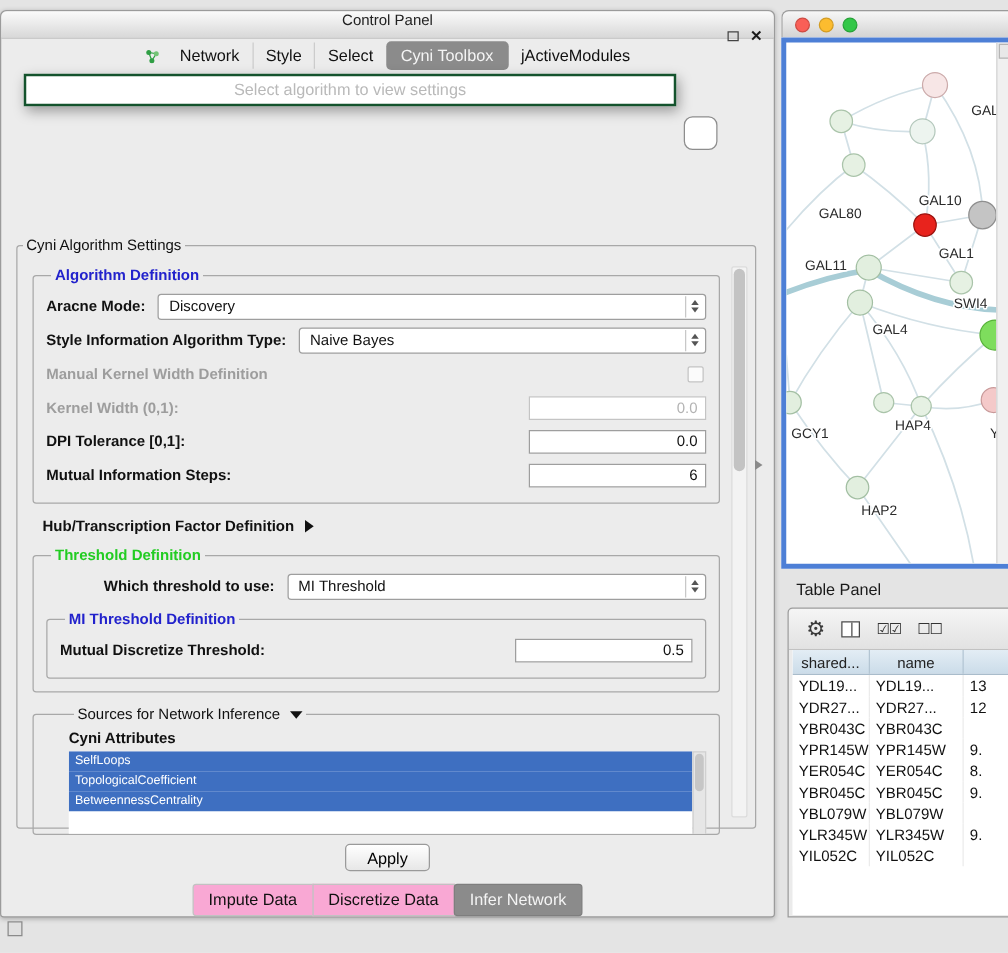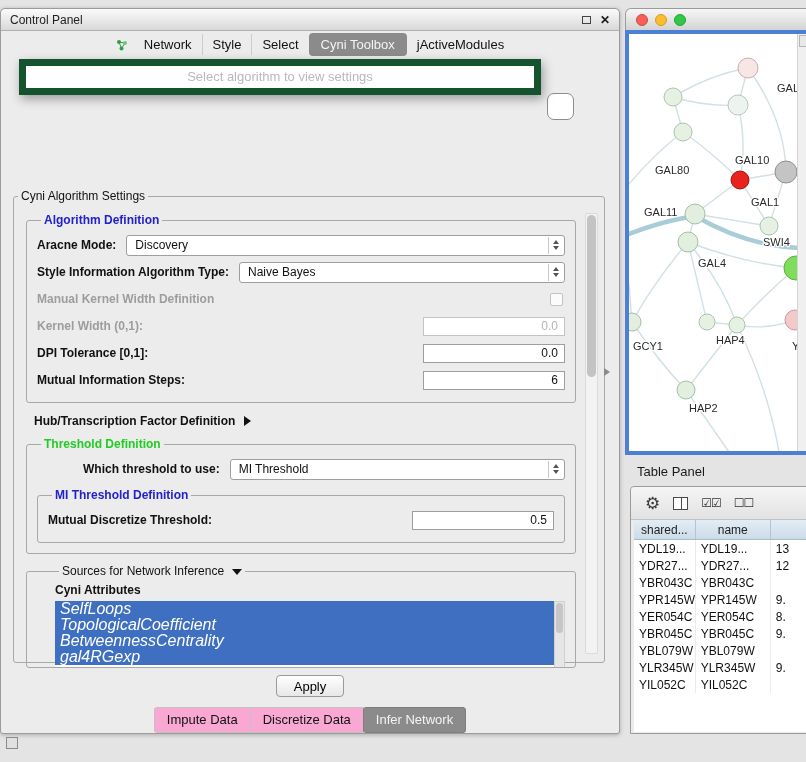--- a/index.html
+++ b/index.html
@@ -4,36 +4,36 @@
 <style>
   html,body{margin:0;padding:0;width:806px;height:762px;overflow:hidden;
     background:#e4e4e4;font-family:"Liberation Sans",sans-serif;font-size:12px;color:#111;}
   *{box-sizing:border-box;}
   fieldset{min-inline-size:0;}
 
   
   .cp{position:absolute;left:0;top:8px;width:620px;height:726px;background:#ececec;
       border:1px solid #9b9b9b;border-radius:5px 5px 3px 3px;box-shadow:0 1px 4px rgba(0,0,0,.25);}
   .cp-titlebar{height:22px;background:linear-gradient(#fbfbfb,#d8d8d8);border-bottom:1px solid #b0b0b0;
-      border-radius:5px 5px 0 0;display:flex;align-items:center;padding:0 9px;font-size:12px;color:#222;}
+      border-radius:5px 5px 0 0;display:flex;align-items:center;padding:0 9px;font-size:12px;color:#222;flex-direction:column;}
   .tb-icons{margin-left:auto;display:flex;gap:9px;align-items:center;}
   .float-icon{width:9px;height:8px;border:1.5px solid #444;display:inline-block;}
   .close-icon{font-size:12px;font-weight:bold;color:#1a1a1a;line-height:1;}
 
   .tabbar{height:27px;display:flex;justify-content:center;align-items:center;font-size:13px;}
   .tab{padding:4px 10px;display:flex;align-items:center;gap:16px;border-left:1px solid #cccccc;line-height:1;}
   .tab:first-child{border-left:none;}
   .tab.sel{background:#8b8b8b;color:#f4f4f4;border-radius:4px;border-left:none;padding:5px 12px;}
   .tab.sel + .tab{border-left:none;justify-content:flex-end;}
   .tabicon{display:flex;}
 
   .partial-field{position:absolute;left:546px;top:84px;width:27px;height:27px;background:#fff;
       border:1.5px solid #8d8d8d;border-radius:7px;z-index:5;}
 
-  .popup{position:absolute;left:18px;top:50px;width:522px;background:#fff;border:7px solid #14532d;
+  .popup{position:absolute;left:18px;top:50px;width:522px;background:#fff;border:2px solid #14532d;
       box-shadow:2px 4px 10px rgba(0,0,0,.35);padding:2px 0 3px;z-index:40;}
   .popup-placeholder{color:#b9b9b9;text-align:center;font-size:13px;height:17px;line-height:17px;}
   .popup-item{font-size:13px;height:16px;line-height:16px;padding-left:2px;color:#000;white-space:nowrap;}
   .popup-item.bold{font-weight:bold;}
 
   .fs{border:1px solid #a8a8a8;border-radius:3px;margin:0;padding:2px 10px 6px;}
   .fs legend{font-size:12px;padding:0 3px;margin-left:4px;}
   .fs legend.bold{font-weight:bold;}
   .fs.settings{position:absolute;left:12px;top:180px;width:592px;height:474px;padding:0;}
   .settings-inner{margin:4px 28px 0 12px;}
@@ -64,21 +64,21 @@
       border-left:7px solid #111;}
   .arrow-down{width:0;height:0;border-left:5px solid transparent;border-right:5px solid transparent;
       border-top:6px solid #111;display:inline-block;margin-left:5px;}
 
   .fs.thr{margin-top:2px;}
   .fs.mithr{margin:8px 0 4px 0;}
   .fs.src{margin-top:10px;padding-bottom:0;height:104px;overflow:hidden;padding-left:28px;}
   .attr-title{font-weight:bold;font-size:12px;margin:3px 0 4px 0;}
   .attr-wrap{display:flex;}
   .attr-list{width:504px;height:70px;overflow:hidden;background:#fff;}
-  .attr-item{height:16px;line-height:16px;color:#fff;font-size:16px;padding-left:5px;white-space:nowrap;font-style:italic;}
+  .attr-item{height:16px;line-height:16px;color:#fff;font-size:10px;padding-left:5px;white-space:nowrap;}
   .attr-scroll{width:11px;height:70px;background:#e6e6e6;border:1px solid #d0d0d0;}
   .attr-thumb{margin:1px;height:30px;background:#c6c6c6;border-radius:4px;}
 
   .apply-row{position:absolute;left:0;right:0;top:666px;display:flex;justify-content:center;}
   .apply{min-width:68px;height:22px;font-family:"Liberation Sans",sans-serif;font-size:13px;
       background:linear-gradient(#ffffff,#e7e7e7);border:1px solid #9a9a9a;border-radius:4px;}
 
   .bottom-tabs{position:absolute;left:0;right:0;top:698px;display:flex;justify-content:center;font-size:13px;}
   .btab{padding:4px 12px;border:1px solid #c2c2c2;background:#f9a8d4;margin-left:-1px;line-height:1.2;}
   .btab:first-child{border-radius:3px 0 0 3px;margin-left:0;}
@@ -249,21 +249,20 @@
         <legend>
           <span>Sources for Network Inference</span>
           <span class="arrow-down"></span>
         </legend>
         <div class="attr-title">Cyni Attributes</div>
         <div class="attr-wrap">
           <div class="attr-list" id="attr-list">
               <div class="attr-item" style="background: rgb(62, 111, 193);">SelfLoops</div>
               <div class="attr-item" style="background: rgb(62, 111, 193);">TopologicalCoefficient</div>
               <div class="attr-item" style="background: rgb(62, 111, 193);">BetweennessCentrality</div>
-              <div class="attr-item" style="background: rgb(62, 111, 193);">gal4RGexp</div>
             </div>
           <div class="attr-scroll">
               <div class="attr-thumb"></div>
             </div>
         </div>
       </fieldset>
 
     </div>
     <div class="vscroll">
         <div class="vthumb"></div>

